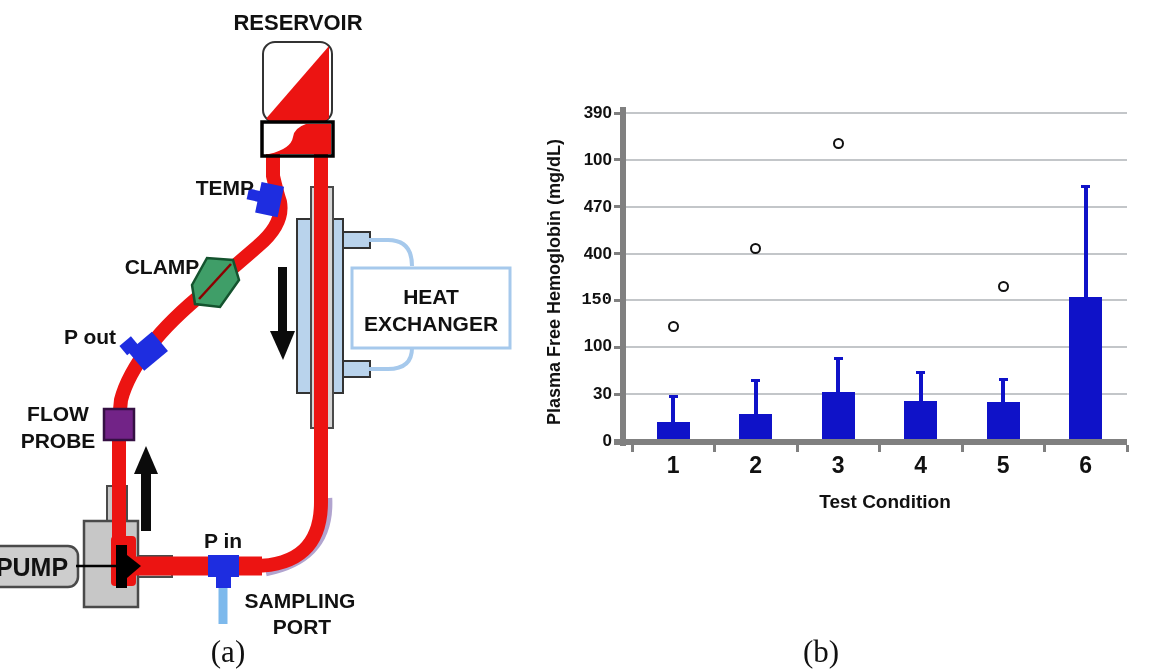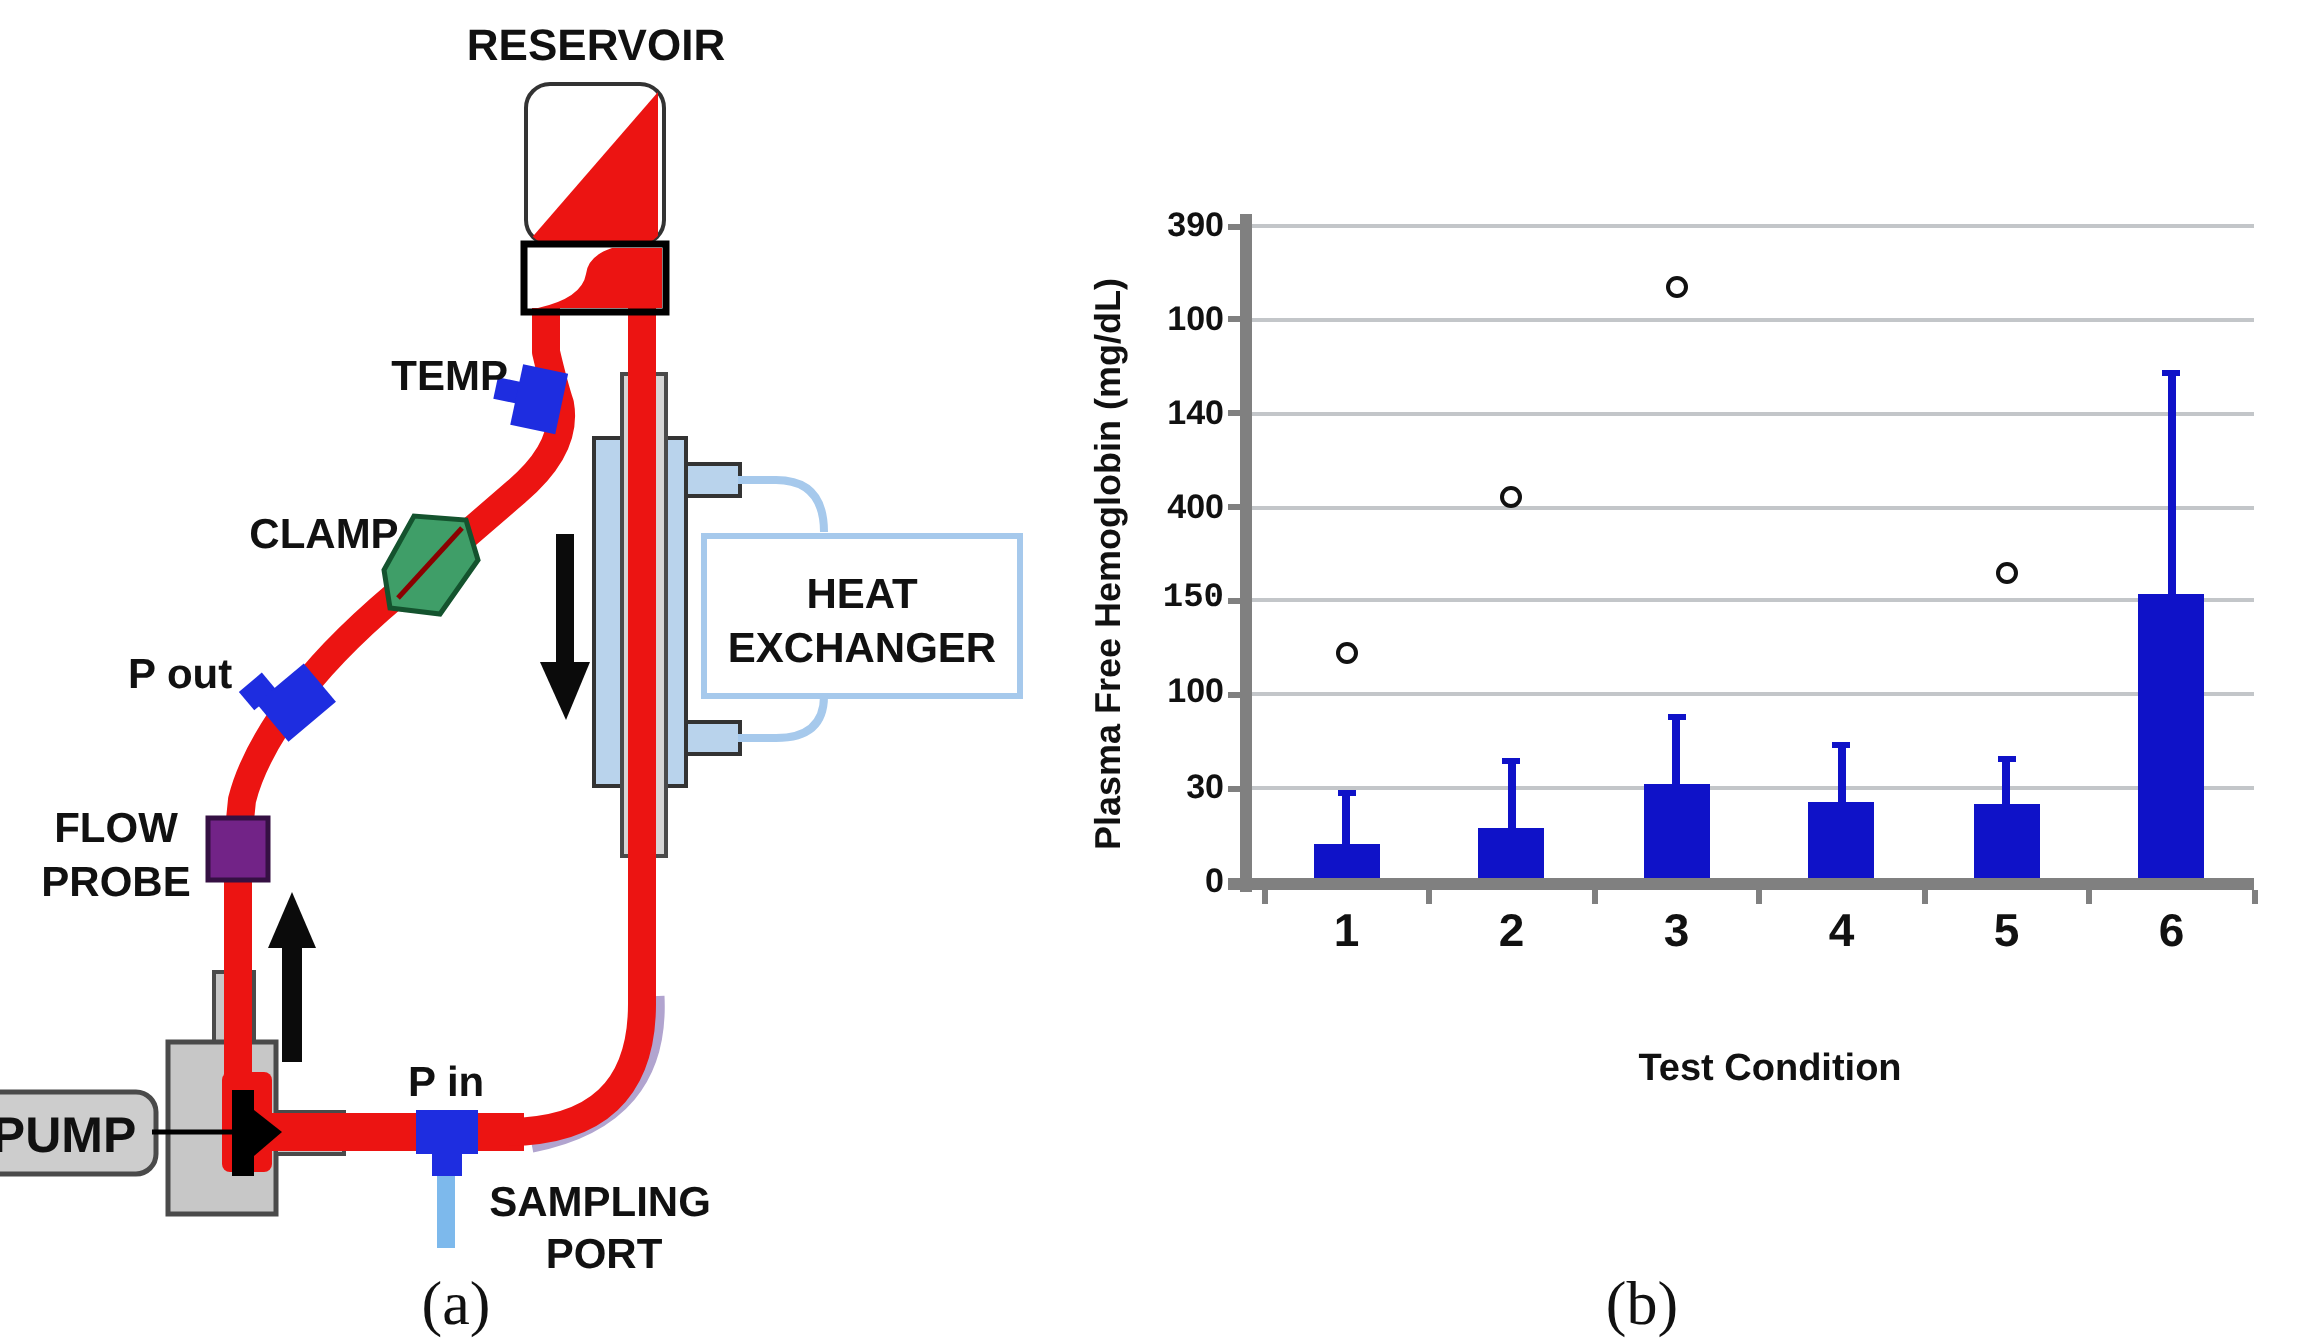--- a/index.html
+++ b/index.html
@@ -17,21 +17,21 @@
   .xtick{background:#808080;}
   .ytick-label{font-weight:bold;font-size:17px;color:#111;text-align:right;}
   .xtick-label{font-weight:bold;font-size:23px;color:#111;text-align:center;}
   .bar{}
   .whisker{}
   .whisker-cap{}
   .outlier{width:11px;height:11px;border:2.4px solid #111;border-radius:50%;background:#fff;box-sizing:border-box;}
   #y-title{position:absolute;left:-186px;top:270px;width:404px;height:24px;
            text-align:center;font-weight:bold;font-size:18px;color:#111;
            transform:rotate(-90deg);}
-  #x-title{position:absolute;left:245px;top:524px;width:200px;text-align:center;
+  #x-title{position:absolute;left:245px;top:491px;width:200px;text-align:center;
            font-weight:bold;font-size:19px;color:#111;}
   .caption{position:absolute;width:90px;text-align:center;
            font-family:"Liberation Serif",serif;font-size:31px;color:#111;top:634px;}
   #caption-a{left:183px;}
   #caption-b{left:776px;}
 </style>
 </head>
 <body>
 
 <div id="stage">
@@ -131,21 +131,21 @@
         <div class="abs ytick-label" style="left: 12px; top: 431px; width: 60px;">0</div>
         <div class="abs ytick" style="left: 74px; top: 392.643px; width: 8px; height: 3px;"></div>
         <div class="abs ytick-label" style="left: 12px; top: 384.143px; width: 60px;">30</div>
         <div class="abs ytick" style="left: 74px; top: 345.786px; width: 8px; height: 3px;"></div>
         <div class="abs ytick-label" style="left: 12px; top: 336px; width: 60px;">100</div>
         <div class="abs ytick" style="left: 74px; top: 298.929px; width: 8px; height: 3px;"></div>
         <div class="abs ytick-label" style="left: 12px; top: 290.429px; width: 60px; font-family: Liberation Mono, monospace;">150</div>
         <div class="abs ytick" style="left: 74px; top: 252.071px; width: 8px; height: 3px;"></div>
         <div class="abs ytick-label" style="left: 12px; top: 243.571px; width: 60px;">400</div>
         <div class="abs ytick" style="left: 74px; top: 205.214px; width: 8px; height: 3px;"></div>
-        <div class="abs ytick-label" style="left: 12px; top: 196.714px; width: 60px;">140</div>
+        <div class="abs ytick-label" style="left: 12px; top: 196.714px; width: 60px;">470</div>
         <div class="abs ytick" style="left: 74px; top: 158.357px; width: 8px; height: 3px;"></div>
         <div class="abs ytick-label" style="left: 12px; top: 149.857px; width: 60px;">100</div>
         <div class="abs ytick" style="left: 74px; top: 111.5px; width: 8px; height: 3px;"></div>
         <div class="abs ytick-label" style="left: 12px; top: 103px; width: 60px;">390</div>
         <div class="abs whisker" style="left: 131.25px; top: 396.017px; width: 4px; height: 26.24px; background: rgb(15, 18, 200);"></div>
         <div class="abs whisker-cap" style="left: 128.75px; top: 395.017px; width: 9px; height: 3px; background: rgb(15, 18, 200);"></div>
         <div class="abs bar" style="left: 116.75px; top: 422.257px; width: 33px; height: 18.7429px; background: rgb(15, 18, 200);"></div>
         <div class="abs outlier" style="left: 127.75px; top: 321.169px;"></div>
         <div class="abs xtick-label" style="left: 108.25px; top: 452px; width: 50px;">1</div>
         <div class="abs whisker" style="left: 213.75px; top: 380.086px; width: 4px; height: 33.7371px; background: rgb(15, 18, 200);"></div>

